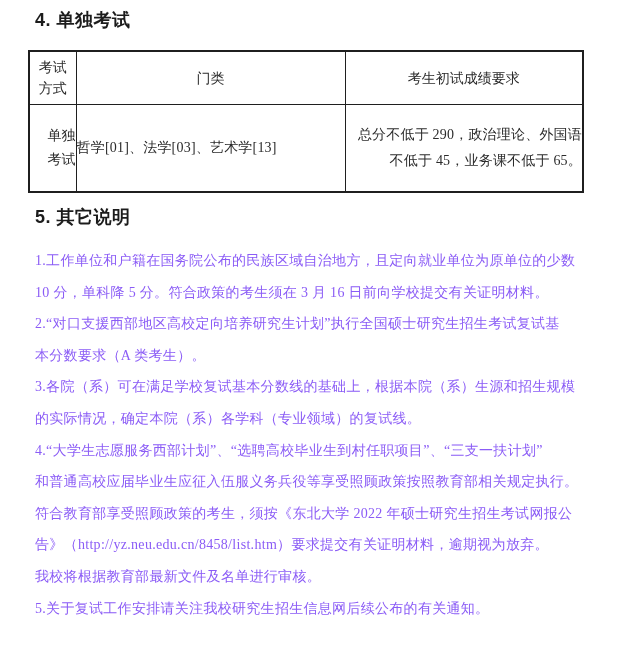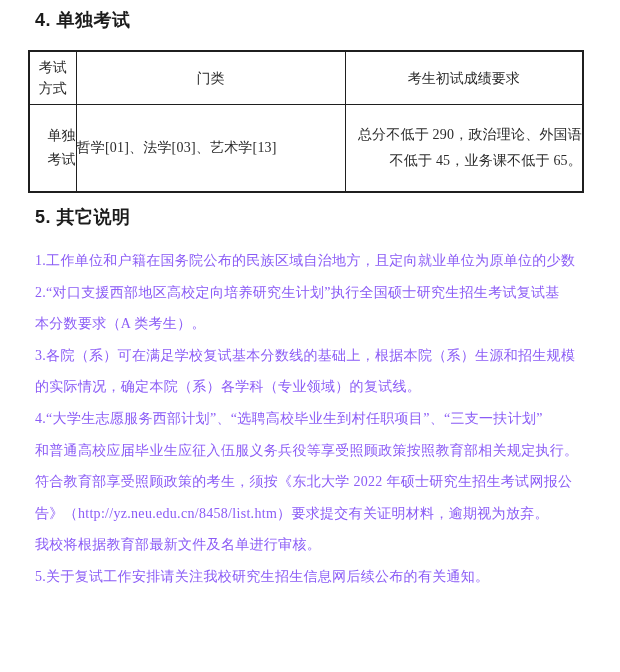--- a/index.html
+++ b/index.html
@@ -122,20 +122,21 @@
           <div class="req-line">不低于 45，业务课不低于 65。</div>
         </td>
       </tr>
     </tbody>
   </table>
 
   <div class="heading heading-5">5. 其它说明</div>
 
   <div class="notes">
     <div class="note-line">1.工作单位和户籍在国务院公布的民族区域自治地方，且定向就业单位为原单位的少数</div>
+    <div class="note-line">10 分，单科降 5 分。符合政策的考生须在 3 月 16 日前向学校提交有关证明材料。</div>
     <div class="note-line">2.“对口支援西部地区高校定向培养研究生计划”执行全国硕士研究生招生考试复试基</div>
     <div class="note-line">本分数要求（A 类考生）。</div>
     <div class="note-line">3.各院（系）可在满足学校复试基本分数线的基础上，根据本院（系）生源和招生规模</div>
     <div class="note-line">的实际情况，确定本院（系）各学科（专业领域）的复试线。</div>
     <div class="note-line">4.“大学生志愿服务西部计划”、“选聘高校毕业生到村任职项目”、“三支一扶计划”</div>
     <div class="note-line">和普通高校应届毕业生应征入伍服义务兵役等享受照顾政策按照教育部相关规定执行。</div>
     <div class="note-line">符合教育部享受照顾政策的考生，须按《东北大学 2022 年硕士研究生招生考试网报公</div>
     <div class="note-line">告》（http://yz.neu.edu.cn/8458/list.htm）要求提交有关证明材料，逾期视为放弃。</div>
     <div class="note-line">我校将根据教育部最新文件及名单进行审核。</div>
     <div class="note-line">5.关于复试工作安排请关注我校研究生招生信息网后续公布的有关通知。</div>

